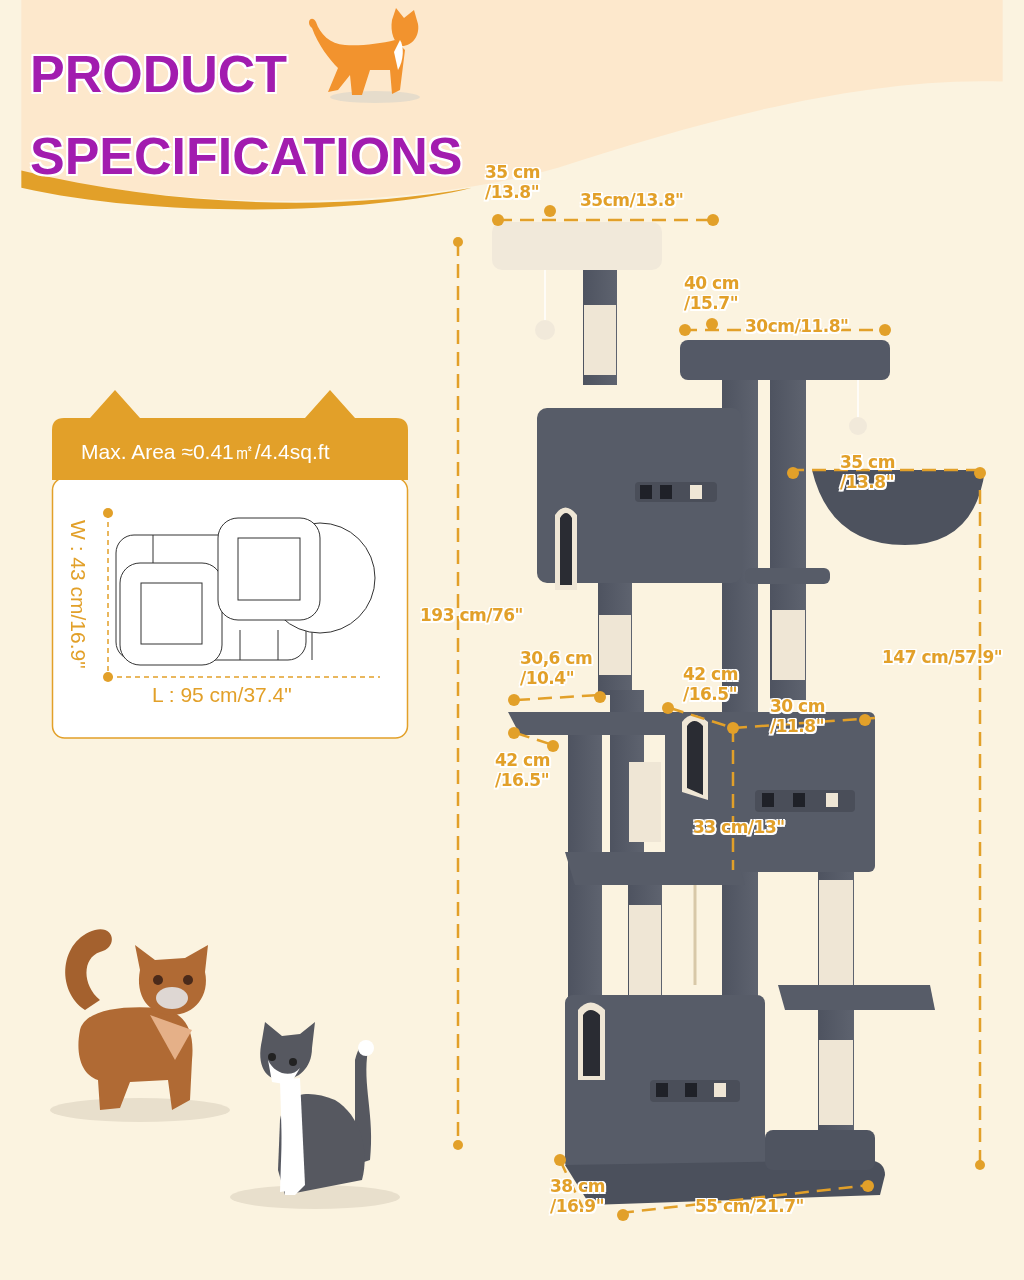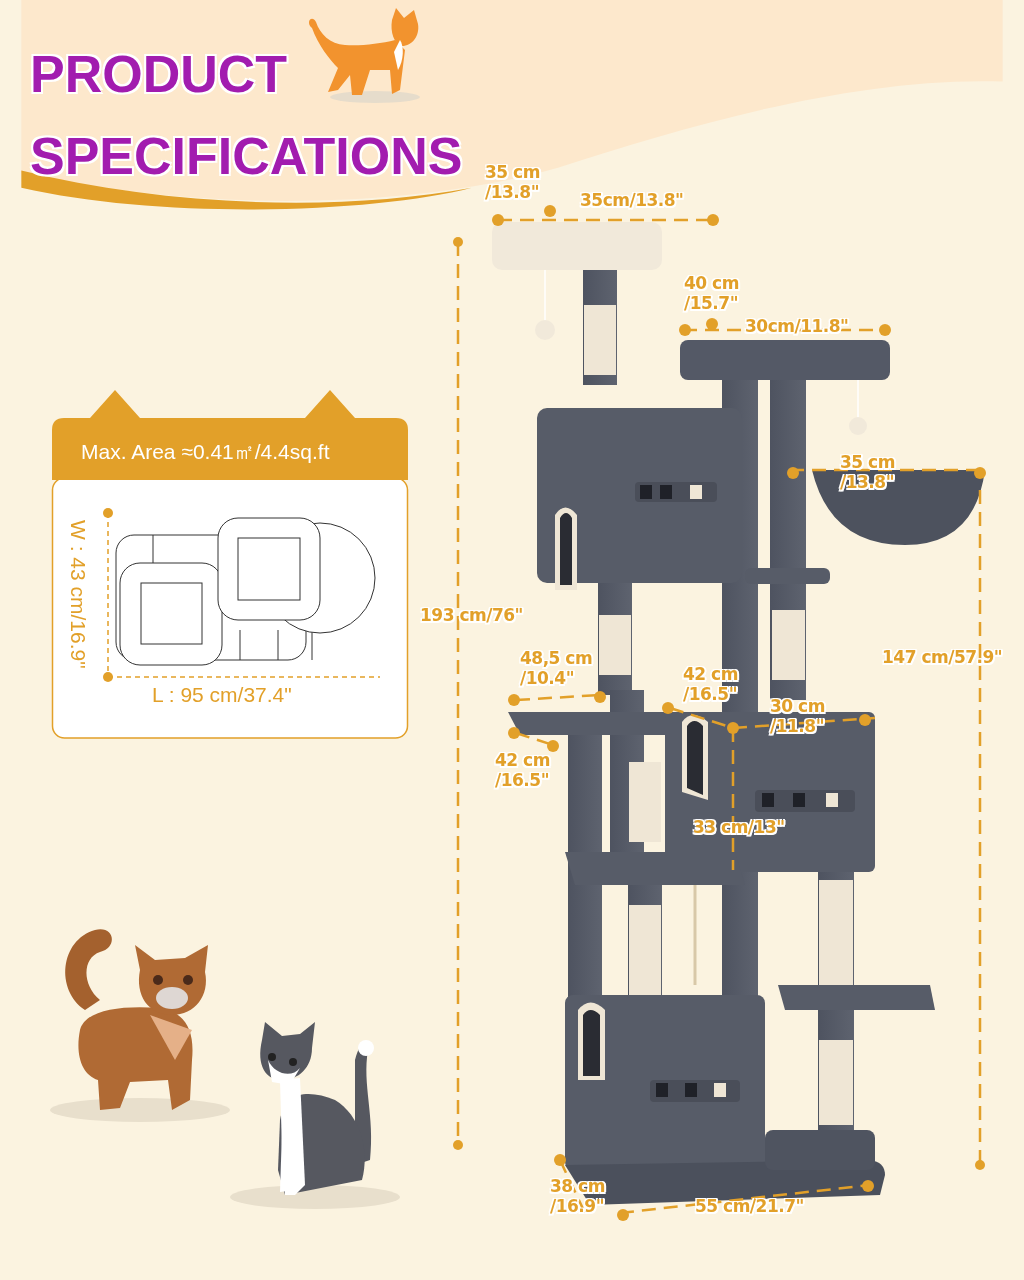--- a/index.html
+++ b/index.html
@@ -175,21 +175,21 @@
   </g>
 </svg>
 
 <div class="dim" style="left:485px;top:162px"><span>35 cm</span><br><span>/13.8"</span></div>
 <div class="dim" style="left:580px;top:190px">35cm/13.8"</div>
 <div class="dim" style="left:684px;top:273px"><span>40 cm</span><br><span>/15.7"</span></div>
 <div class="dim" style="left:745px;top:316px">30cm/11.8"</div>
 <div class="dim" style="left:840px;top:452px"><span>35 cm</span><br><span>/13.8"</span></div>
 <div class="dim" style="left:420px;top:605px">193 cm/76"</div>
 <div class="dim" style="left:882px;top:647px">147 cm/57.9"</div>
-<div class="dim" style="left:520px;top:648px"><span>48,5 cm</span><br><span>/10.4"</span></div>
+<div class="dim" style="left:520px;top:648px"><span>30,6 cm</span><br><span>/10.4"</span></div>
 <div class="dim" style="left:495px;top:750px"><span>42 cm</span><br><span>/16.5"</span></div>
 <div class="dim" style="left:683px;top:664px"><span>42 cm</span><br><span>/16.5"</span></div>
 <div class="dim" style="left:770px;top:696px"><span>30 cm</span><br><span>/11.8"</span></div>
 <div class="dim" style="left:693px;top:817px">33 cm/13"</div>
 <div class="dim" style="left:550px;top:1176px"><span>38 cm</span><br><span>/16.9"</span></div>
 <div class="dim" style="left:695px;top:1196px">55 cm/21.7"</div>
 
 <svg width="1024" height="1280" style="pointer-events:none">
   <ellipse cx="140" cy="1110" rx="90" ry="12" fill="#e8dfcc"></ellipse>
   <path d="M85 1010 C55 990 60 940 95 930 C115 925 118 948 100 952 C82 958 82 985 100 1000 Z" fill="#a4612e"></path>

